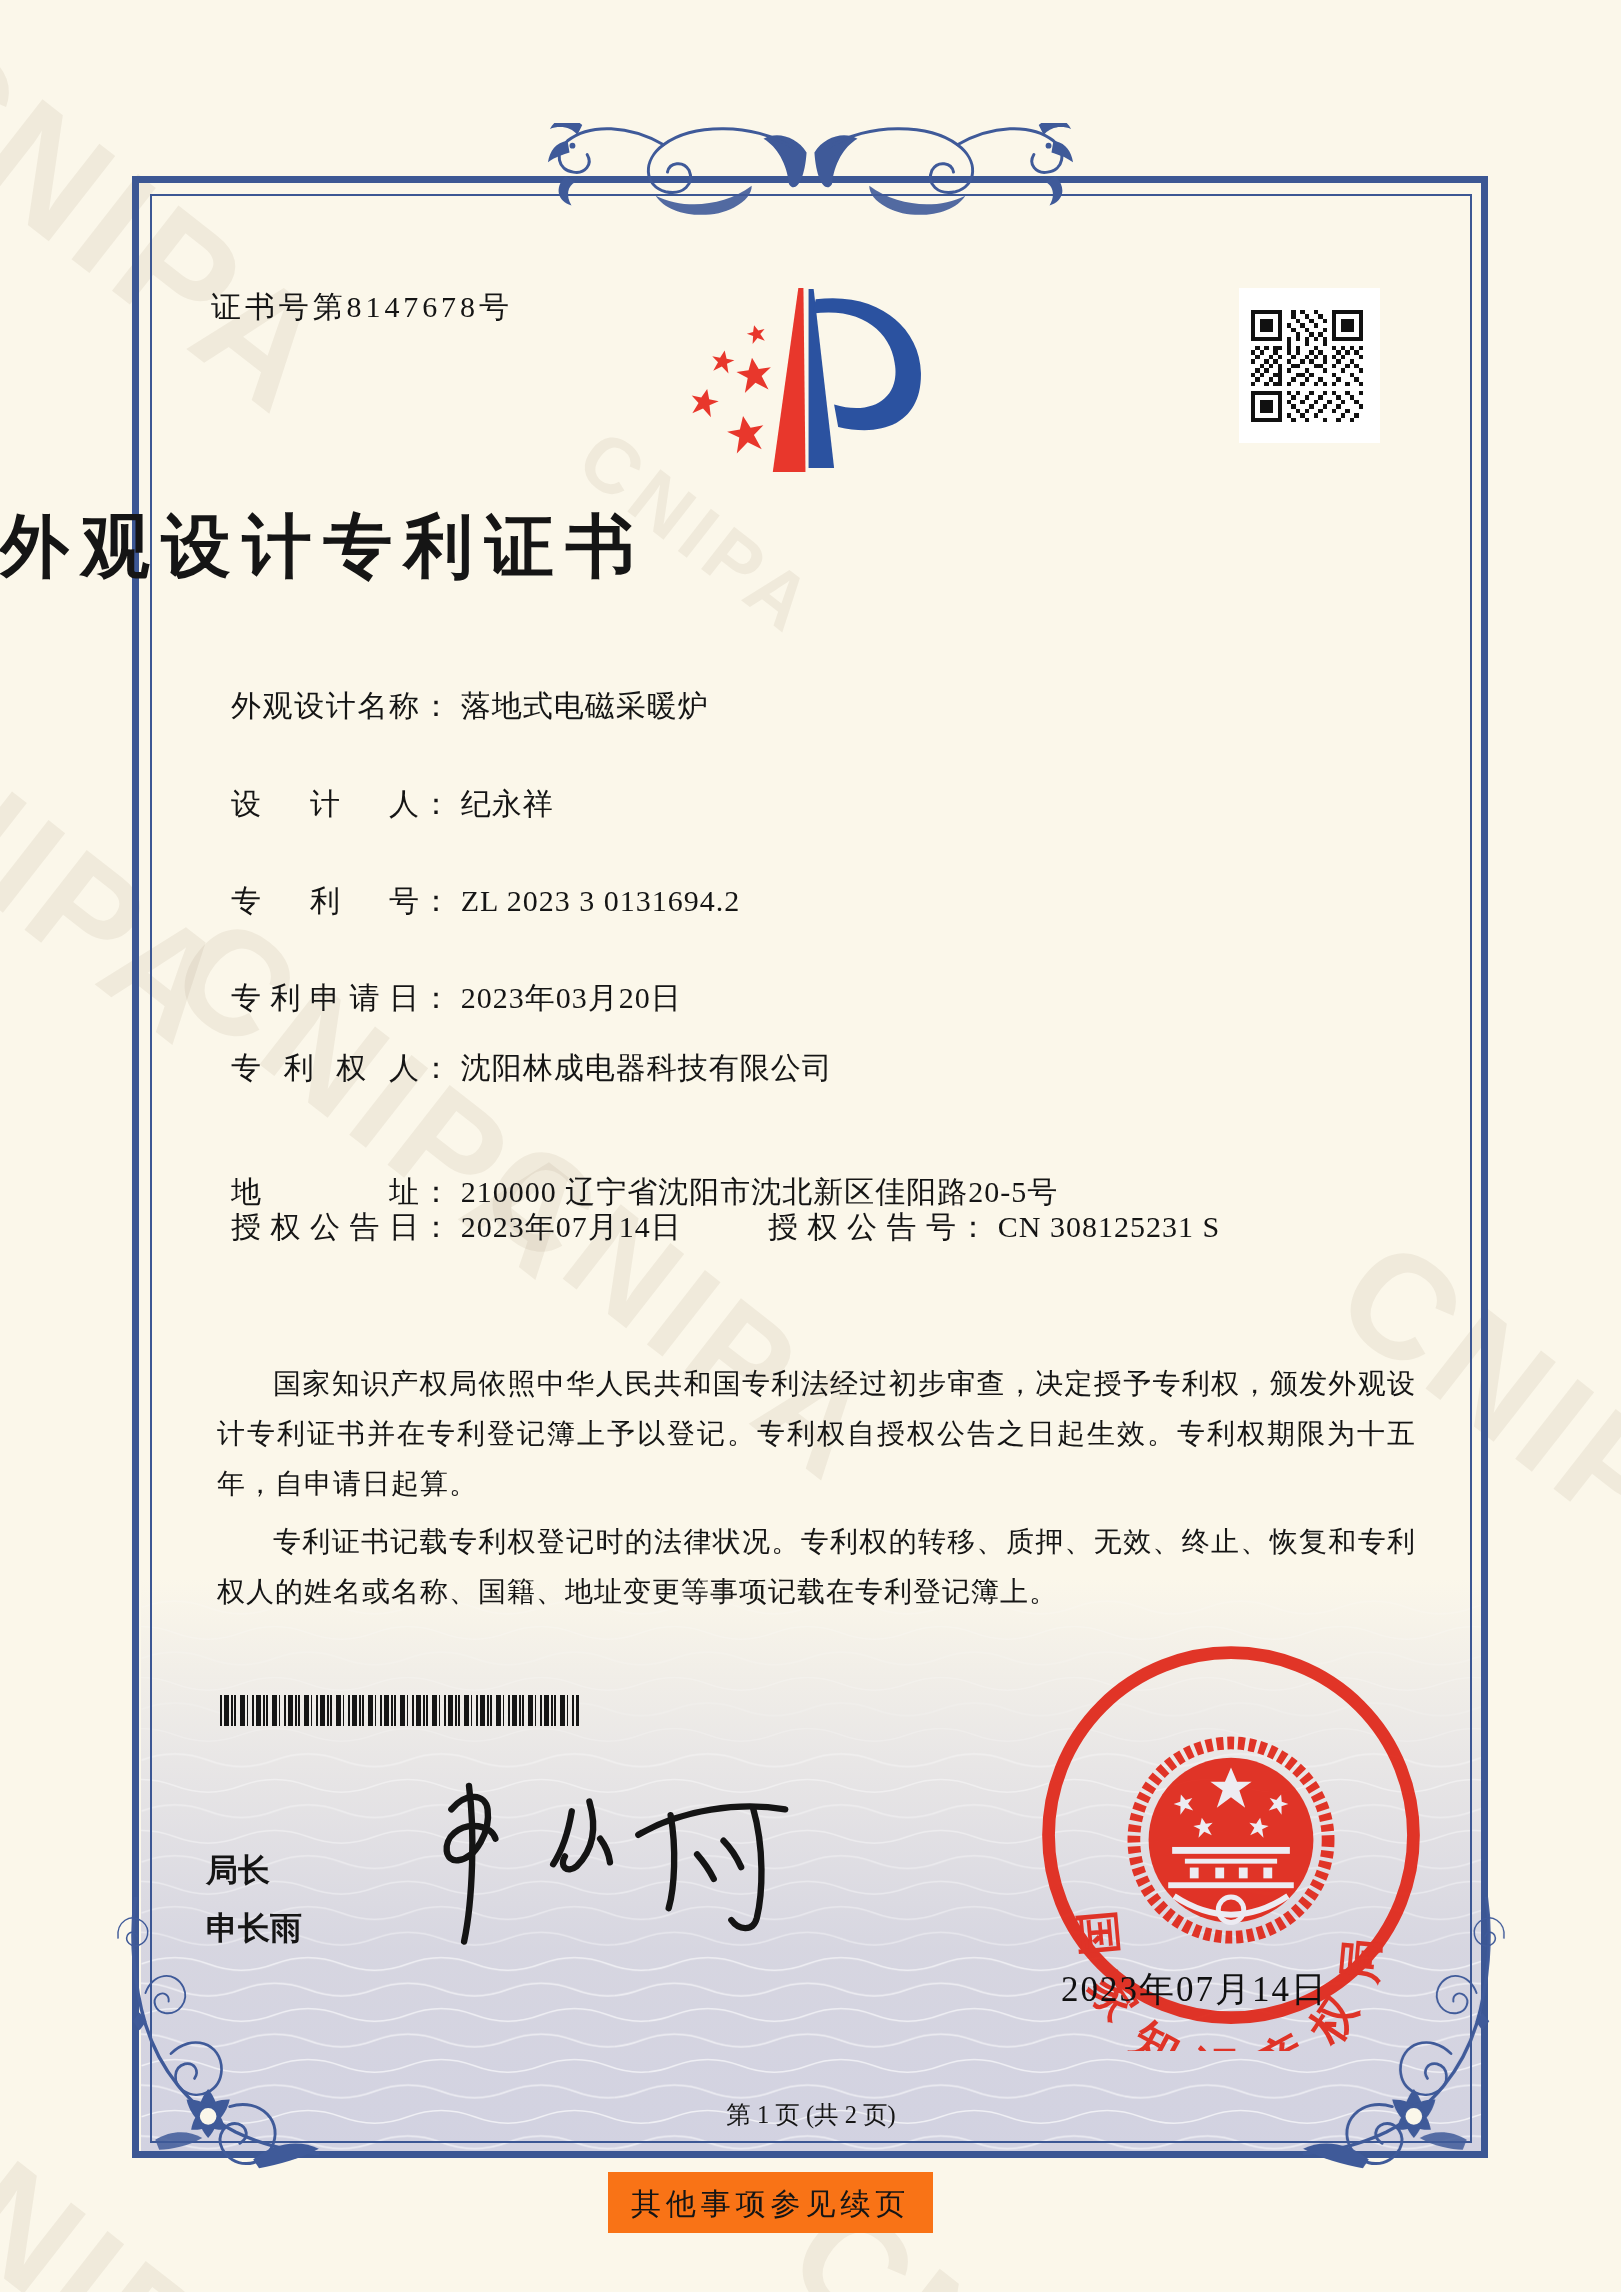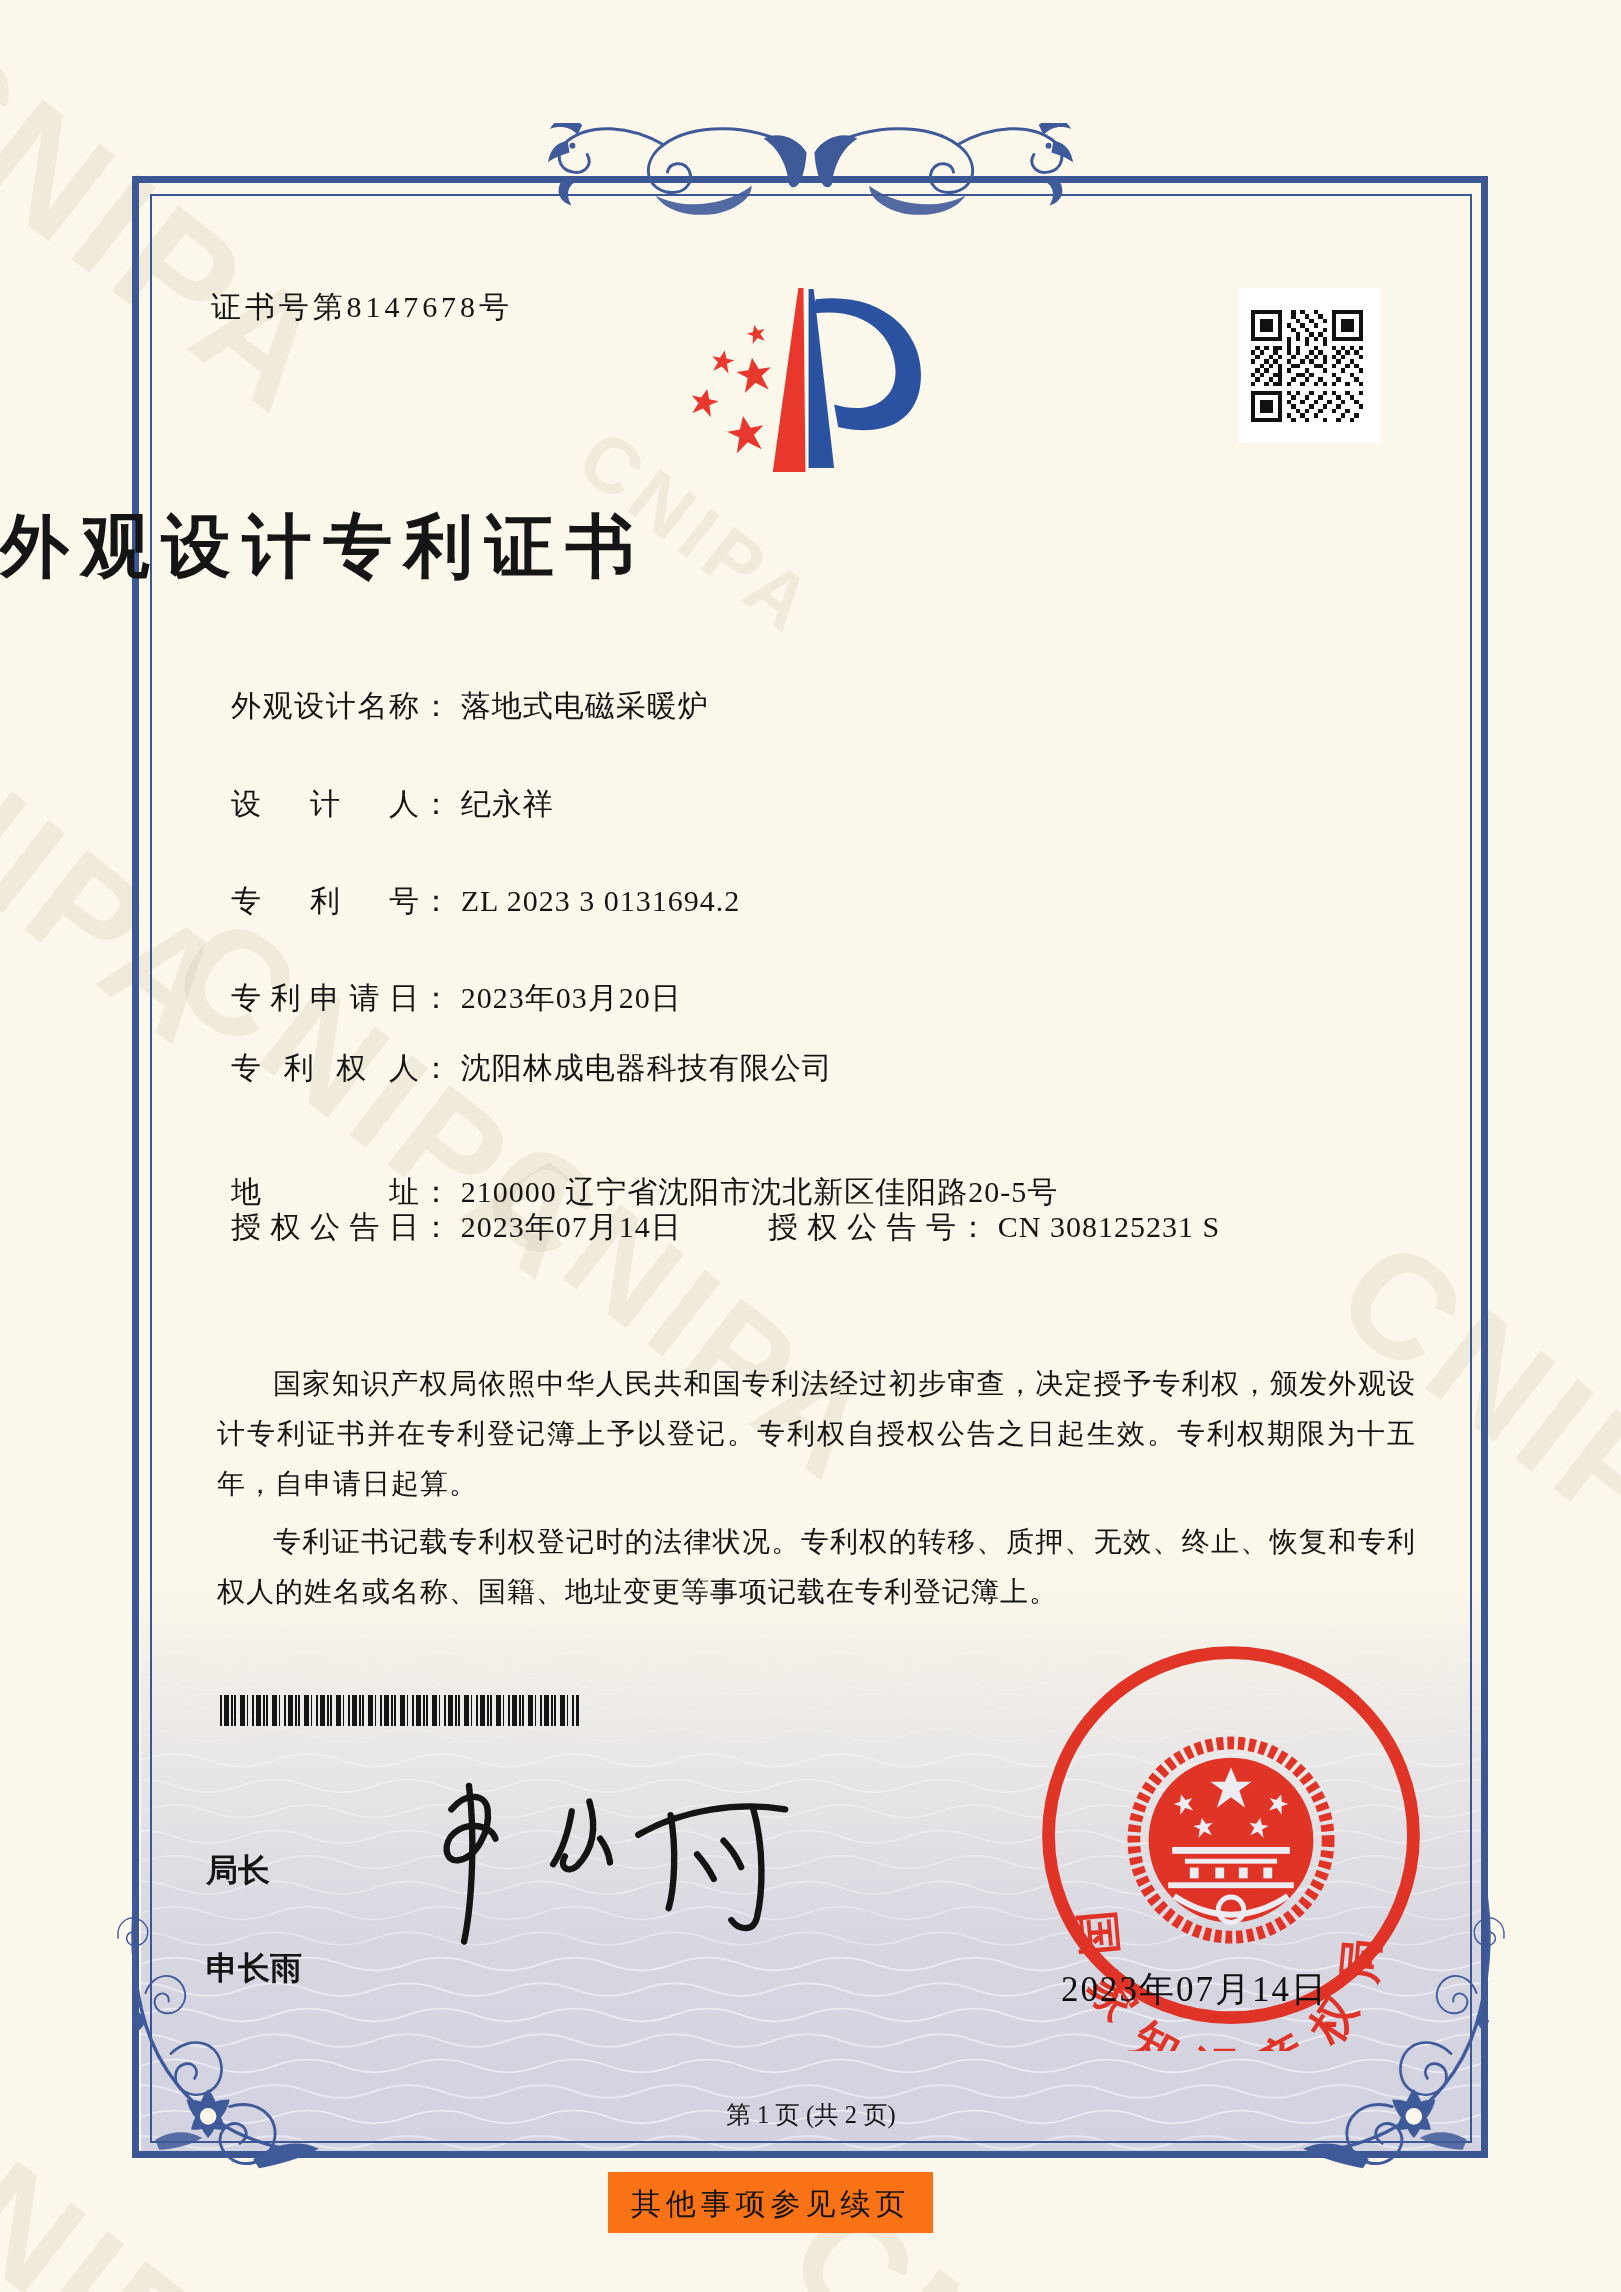--- a/index.html
+++ b/index.html
@@ -57,21 +57,21 @@
       #151515 3.9px 8.8px, transparent 8.8px 10.8px,
       #151515 10.8px 12.7px, transparent 12.7px 13.7px,
       #151515 13.7px 15.7px, transparent 15.7px 19.6px,
       #151515 19.6px 24.5px, transparent 24.5px 26.5px,
       #151515 26.5px 28px, transparent 28px 32px);
   }
   
   .director-title{position:absolute; left:206px; top:1849px; font-size:32px;
     font-family:"Liberation Sans","DejaVu Sans",sans-serif; font-weight:600; z-index:6;}
   .director-name{position:absolute; left:206px; top:1907px; font-size:32px;
-    font-family:Liberation Serif, serif; font-weight:600; z-index:6;margin-top:40px;}
+    font-family:Liberation Serif, serif; font-weight:600; z-index:6;}
   .sig{position:absolute; left:407px; top:1780px; z-index:6;}
   
   .seal{position:absolute; left:1025px; top:1639px; z-index:7; opacity:.95;}
   .seal-date{position:absolute; left:1061px; top:1966px; font-size:35px; letter-spacing:2px; z-index:8; color:#101010;}
   
   .page-footer{position:absolute; left:132px; top:2098px; width:1358px; text-align:center; font-size:24.5px; z-index:6;}
   .note-strip{position:absolute; left:608px; top:2172px; width:325px; height:61px; background:#f97316; z-index:6;}
   .note-text{position:absolute; left:0; top:11.8px; width:100%; text-align:center; font-size:30px; letter-spacing:4.9px;}
 </style>
 </head>

